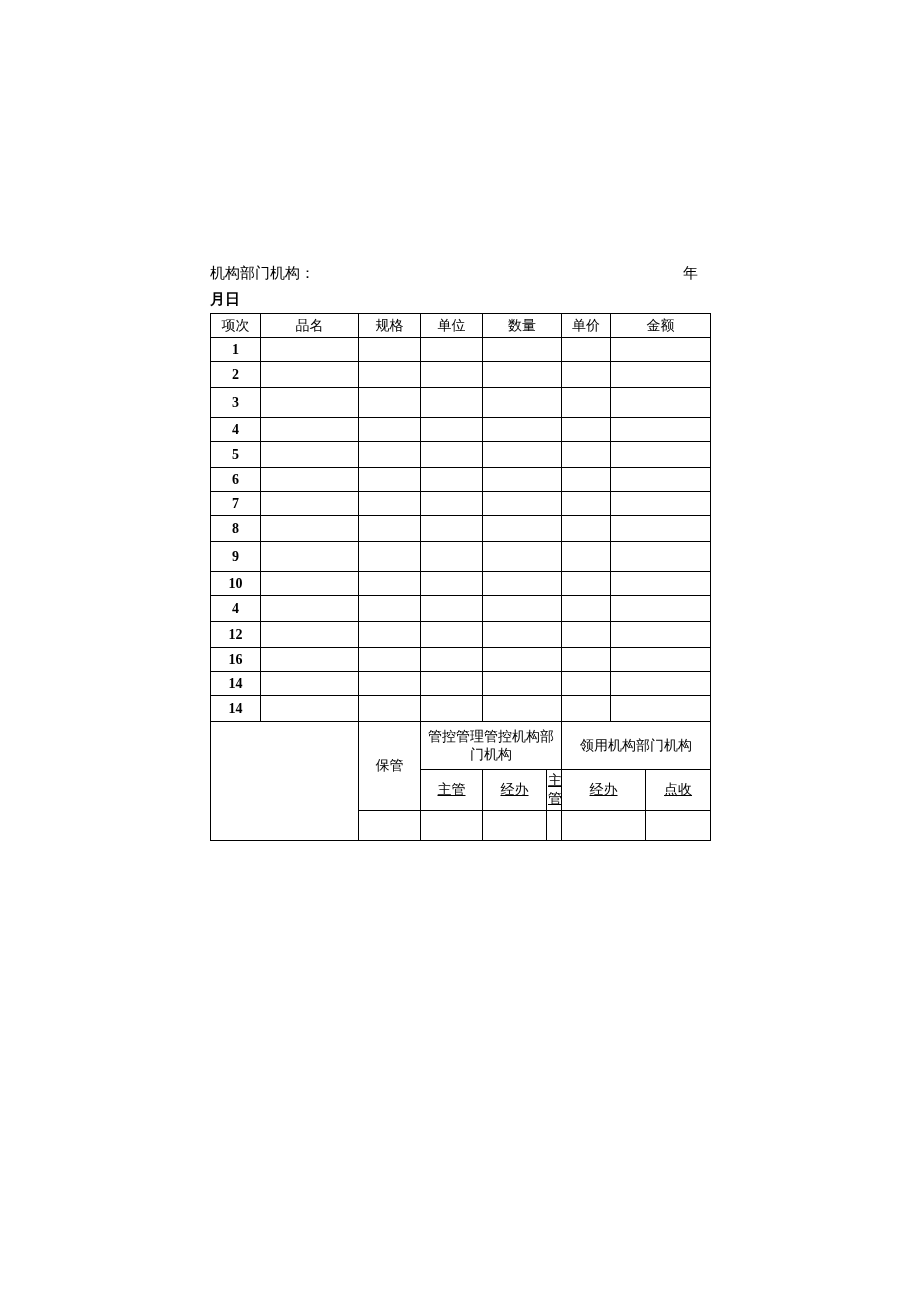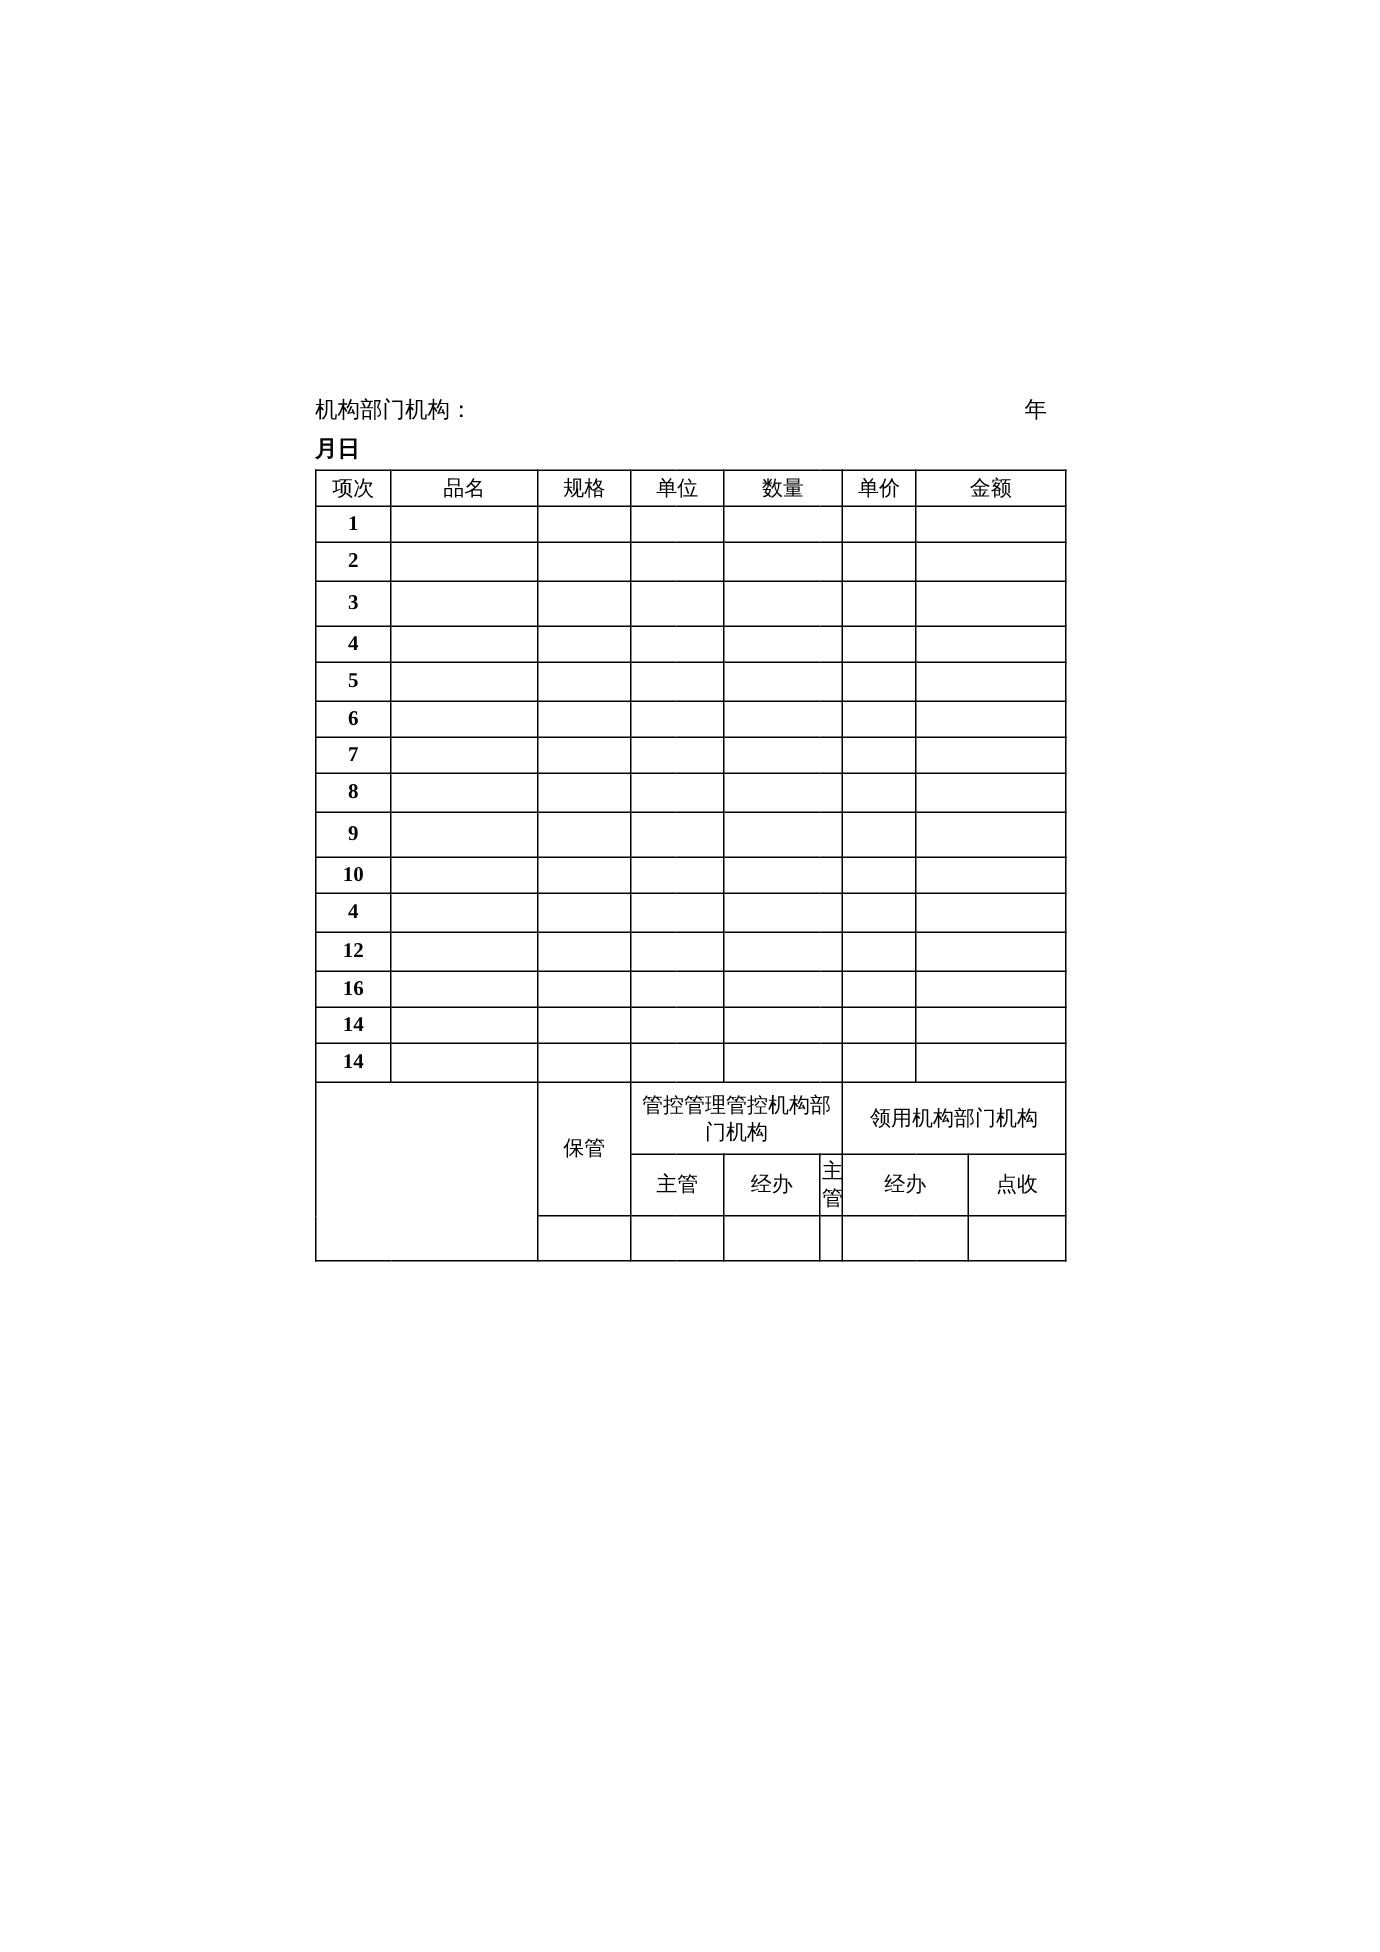--- a/index.html
+++ b/index.html
@@ -47,21 +47,21 @@
       vertical-align: middle;
       height: 24px;
       font-size: 14px;
       padding: 2px 1px;
     }
     .num-col { font-weight: bold; }
     .h-sm { height: 20px; }
     .h-md { height: 26px; }
     .h-lg { height: 30px; }
     .footer-tall { height: 48px; }
-    .footer-mid { height: 38px; }
+    .footer-mid { height: 38px; text-decoration: underline; }
     .footer-short { height: 30px; }
   </style>
 </head>
 <body>
 
 <div class="content">
   <div class="header-line2">
     <span class="left">机构部门机构：</span>
     <span class="right">年</span>
   </div>

